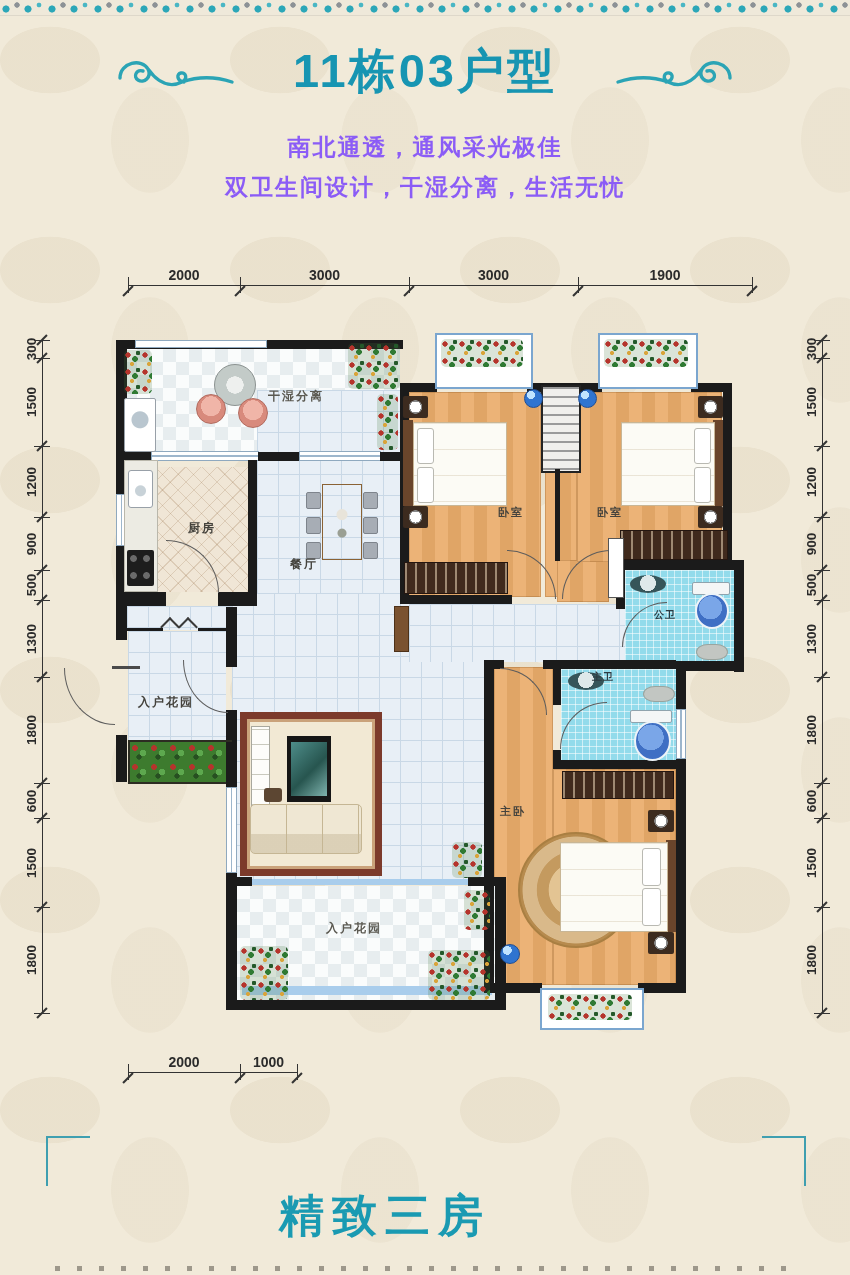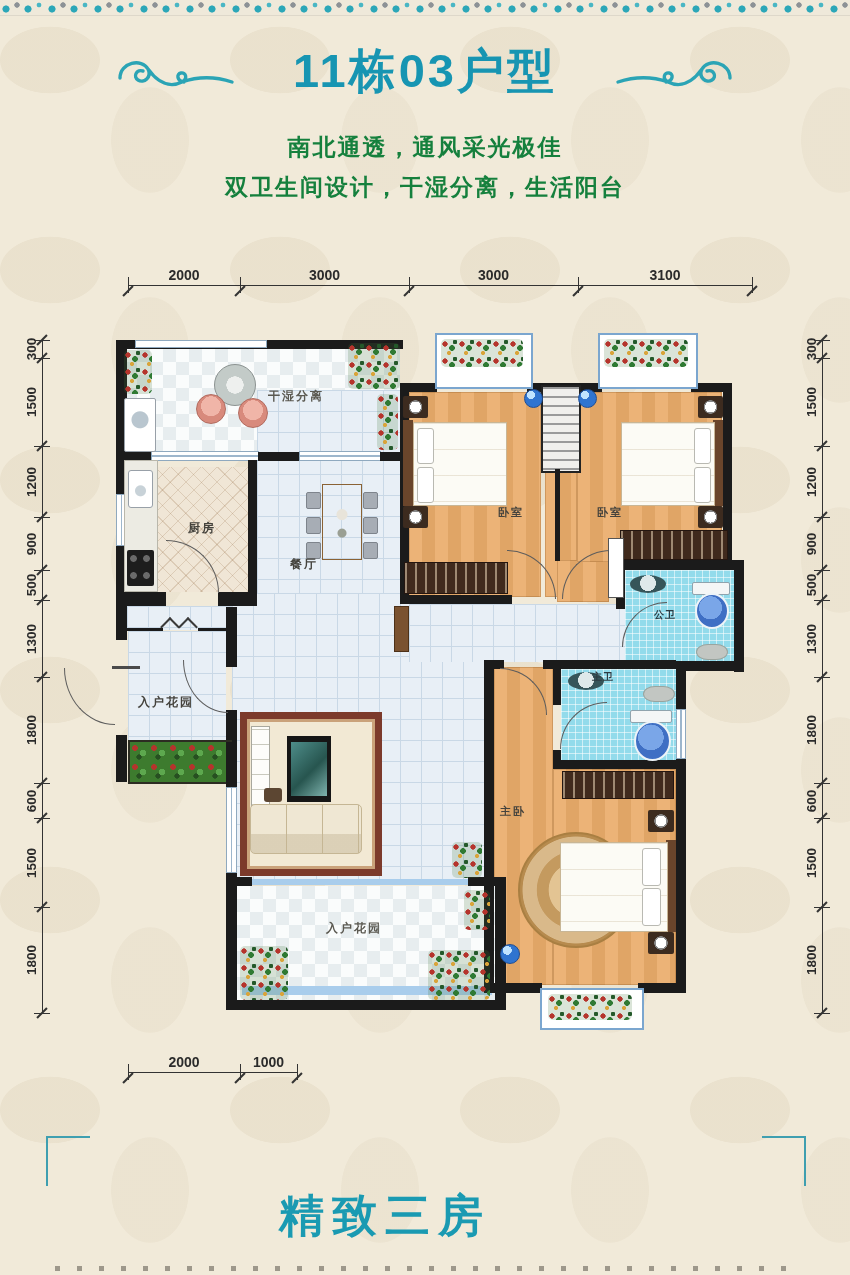--- a/index.html
+++ b/index.html
@@ -17,21 +17,21 @@
   .orn-band{left:0;top:0;width:850px;height:15px;
     background-color:#efe9da;
     background-image:
       radial-gradient(circle at 6px 9px,#2ca7b8 3.2px,transparent 3.9px),
       radial-gradient(circle at 17px 5px,#8d9296 2.4px,transparent 3px),
       radial-gradient(circle at 28px 9px,#2ca7b8 3.2px,transparent 3.9px),
       radial-gradient(circle at 39px 5px,#49b6c4 2px,transparent 2.7px);
     background-size:46px 15px;border-bottom:1px solid rgba(0,0,0,.07);}
   .title{left:0;top:40px;width:850px;text-align:center;
     font-size:47px;font-weight:900;letter-spacing:3px;color:#1795b2;}
-  .sub{left:0;width:850px;text-align:center;font-size:23px;font-weight:700;color:#15803d;letter-spacing:2px;}
+  .sub{left:0;width:850px;text-align:center;font-size:23px;font-weight:700;color:#8b5cf6;letter-spacing:2px;}
   .sub1{top:132px;} .sub2{top:172px;}
   .flourish{top:52px;width:118px;height:52px;}
   .flourish svg{width:100%;height:100%;}
   
   .dimrow{display:flex;}
   .hseg{position:relative;border-bottom:1.4px solid #333;height:22px;}
   .hseg.cap{width:0 !important;border-bottom:none;}
   .hseg::before{content:"";position:absolute;left:-7px;bottom:-7px;width:14px;height:2px;background:#333;transform:rotate(-45deg);}
   .hseg::after{content:"";position:absolute;left:-.5px;bottom:-8px;width:1px;height:16px;background:#333;}
   .hseg span{position:absolute;bottom:2px;left:0;right:0;text-align:center;font-size:14px;font-weight:700;color:#2b2b2b;}
@@ -143,34 +143,34 @@
       <path d="M2 26 C2 10 24 6 30 17 C34 25 26 32 20 28 C15 25 18 17 25 19 M30 17 C40 31 52 36 64 30 C70 27 68 20 63 21 C58 22 59 29 66 30 M64 30 C78 25 96 24 114 30" fill="none" stroke="#2ba4b5" stroke-width="3.4" stroke-linecap="round"></path>
     </svg>
 </div>
 <div class="abs title">11栋03户型</div>
 <div class="abs flourish" style="left:614px;">
   <svg viewBox="0 0 118 52" style="transform:scaleX(-1)">
       <path d="M2 26 C2 10 24 6 30 17 C34 25 26 32 20 28 C15 25 18 17 25 19 M30 17 C40 31 52 36 64 30 C70 27 68 20 63 21 C58 22 59 29 66 30 M64 30 C78 25 96 24 114 30" fill="none" stroke="#2ba4b5" stroke-width="3.4" stroke-linecap="round"></path>
     </svg>
 </div>
 <div class="abs sub sub1">南北通透，通风采光极佳</div>
-<div class="abs sub sub2">双卫生间设计，干湿分离，生活阳台</div>
+<div class="abs sub sub2">双卫生间设计，干湿分离，生活无忧</div>
 
 <div class="abs dimrow" style="left:128px;top:263px;">
   <div class="hseg" style="width:112px">
       <span>2000</span>
     </div>
   <div class="hseg" style="width:169px">
       <span>3000</span>
     </div>
   <div class="hseg" style="width:169px">
       <span>3000</span>
     </div>
   <div class="hseg" style="width:174px">
-      <span>3100</span>
+      <span>1900</span>
     </div>
   <div class="hseg cap"></div>
 </div>
 <div class="abs dimrow" style="left:128px;top:1050px;">
   <div class="hseg" style="width:112px">
       <span>2000</span>
     </div>
   <div class="hseg" style="width:57px">
       <span>1000</span>
     </div>

